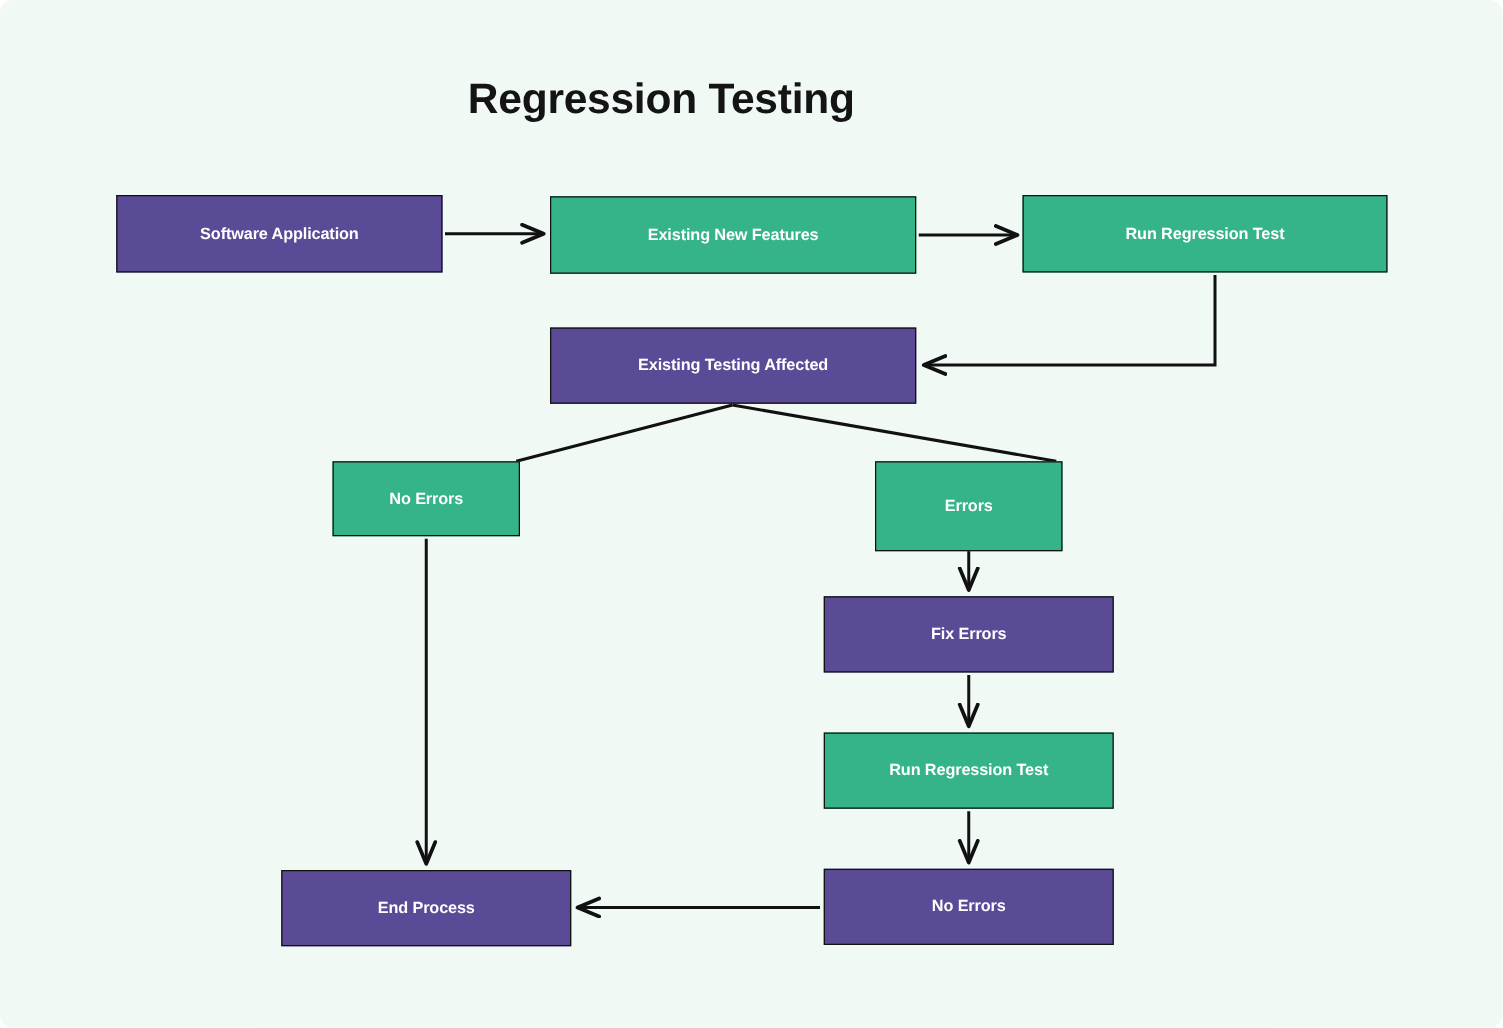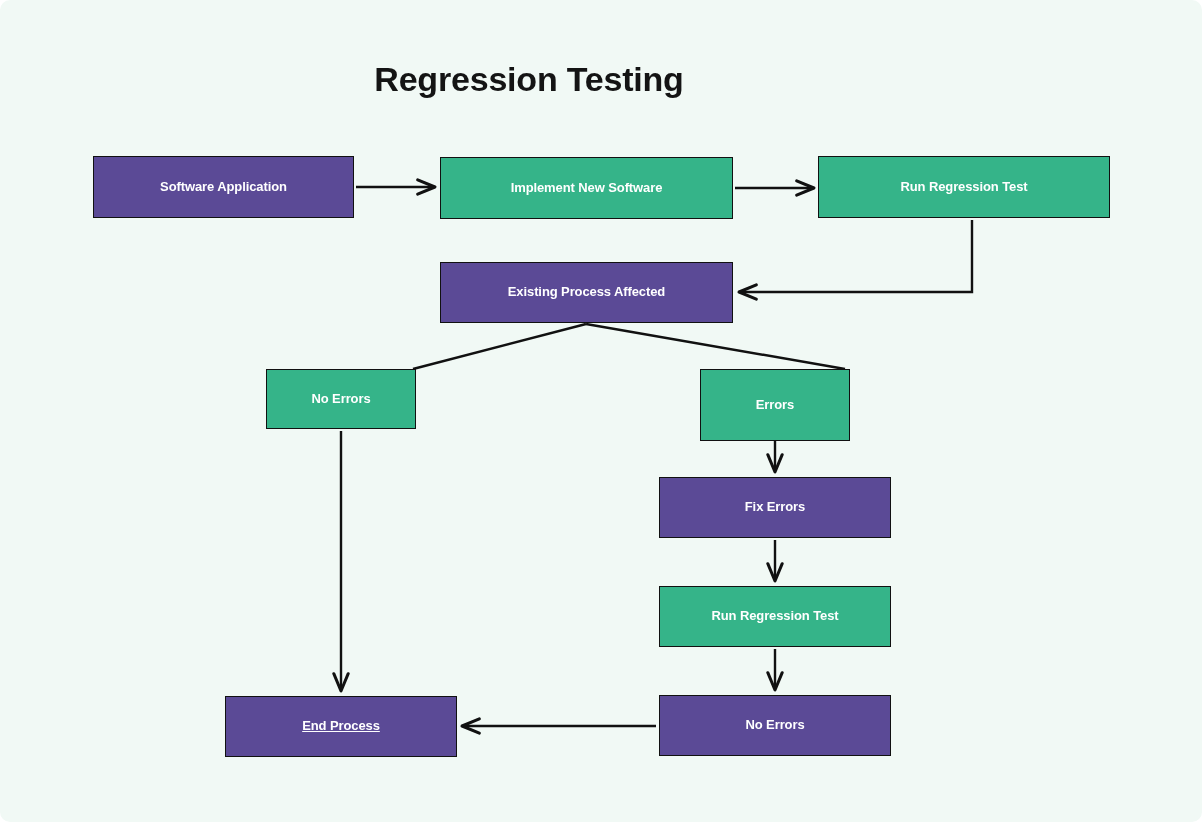--- a/index.html
+++ b/index.html
@@ -83,41 +83,41 @@
         <path d="M 656 726 L 463 726" fill="none" stroke="#111111" stroke-width="2.4" stroke-linecap="butt" stroke-linejoin="miter" marker-end="url(#arrowhead)"></path>
         <path d="M 341 431 L 341 690" fill="none" stroke="#111111" stroke-width="2.4" stroke-linecap="butt" stroke-linejoin="miter" marker-end="url(#arrowhead)"></path>
       </g>
   </svg>
 
   <div id="node-layer">
       <div class="node purple" style="left: 93px; top: 156px; width: 261px; height: 62px; background: rgb(91, 74, 150); color: rgb(255, 255, 255);">
         <span>Software Application</span>
       </div>
       <div class="node green" style="left: 440px; top: 157px; width: 293px; height: 62px; background: rgb(53, 180, 137); color: rgb(255, 255, 255);">
-        <span>Implement New Software</span>
+        <span>Existing New Features</span>
       </div>
       <div class="node green" style="left: 818px; top: 156px; width: 292px; height: 62px; background: rgb(53, 180, 137); color: rgb(255, 255, 255);">
         <span>Run Regression Test</span>
       </div>
       <div class="node purple" style="left: 440px; top: 262px; width: 293px; height: 61px; background: rgb(91, 74, 150); color: rgb(255, 255, 255);">
-        <span>Existing Process Affected</span>
+        <span>Existing Testing Affected</span>
       </div>
       <div class="node green" style="left: 266px; top: 369px; width: 150px; height: 60px; background: rgb(53, 180, 137); color: rgb(255, 255, 255);">
         <span>No Errors</span>
       </div>
       <div class="node green" style="left: 700px; top: 369px; width: 150px; height: 72px; background: rgb(53, 180, 137); color: rgb(255, 255, 255);">
         <span>Errors</span>
       </div>
       <div class="node purple" style="left: 659px; top: 477px; width: 232px; height: 61px; background: rgb(91, 74, 150); color: rgb(255, 255, 255); align-items: center;">
         <span>Fix Errors</span>
       </div>
       <div class="node green" style="left: 659px; top: 586px; width: 232px; height: 61px; background: rgb(53, 180, 137); color: rgb(255, 255, 255);">
         <span>Run Regression Test</span>
       </div>
       <div class="node purple" style="left: 659px; top: 695px; width: 232px; height: 61px; background: rgb(91, 74, 150); color: rgb(255, 255, 255);">
         <span>No Errors</span>
       </div>
-      <div class="node purple" style="left: 225px; top: 696px; width: 232px; height: 61px; background: rgb(91, 74, 150); color: rgb(255, 255, 255); text-decoration: underline;">
+      <div class="node purple" style="left: 225px; top: 696px; width: 232px; height: 61px; background: rgb(91, 74, 150); color: rgb(255, 255, 255);">
         <span>End Process</span>
       </div>
     </div>
 
 </div>
 
 </body></html>

